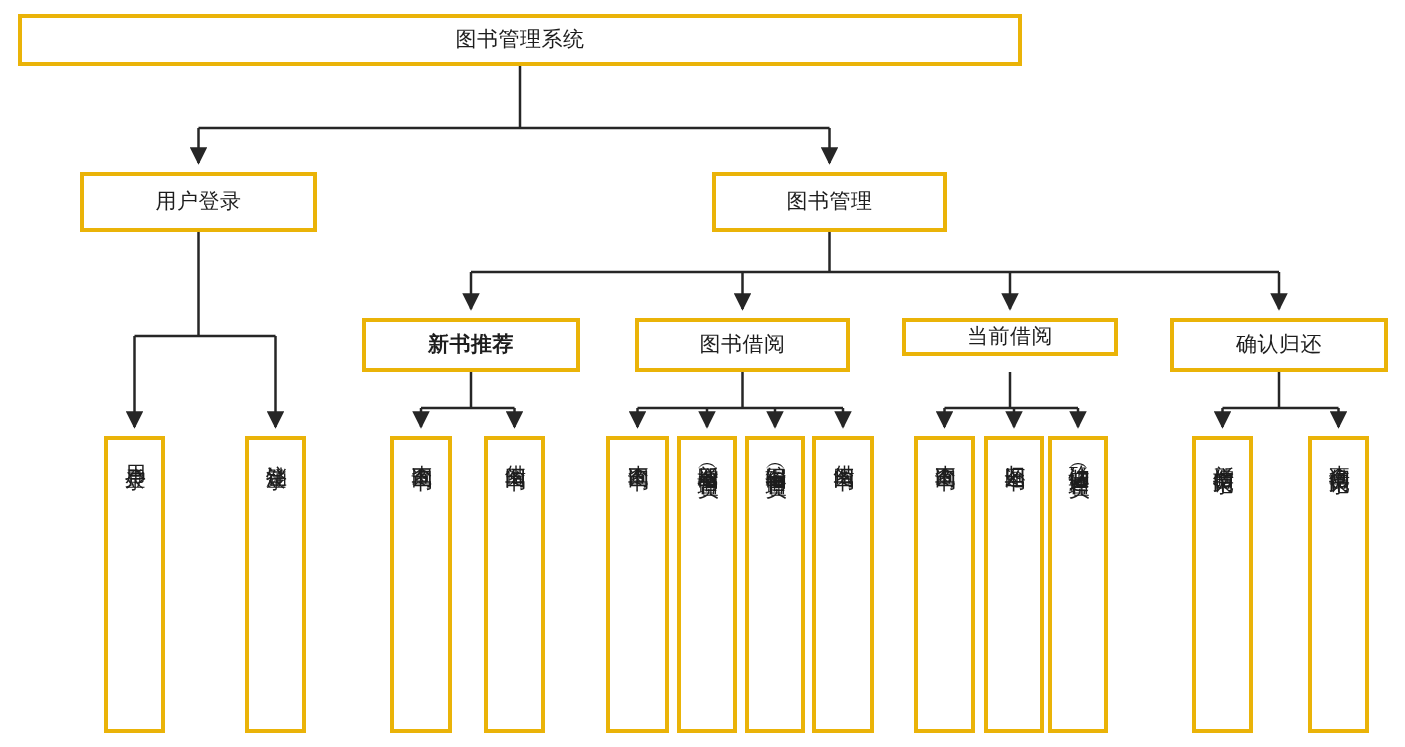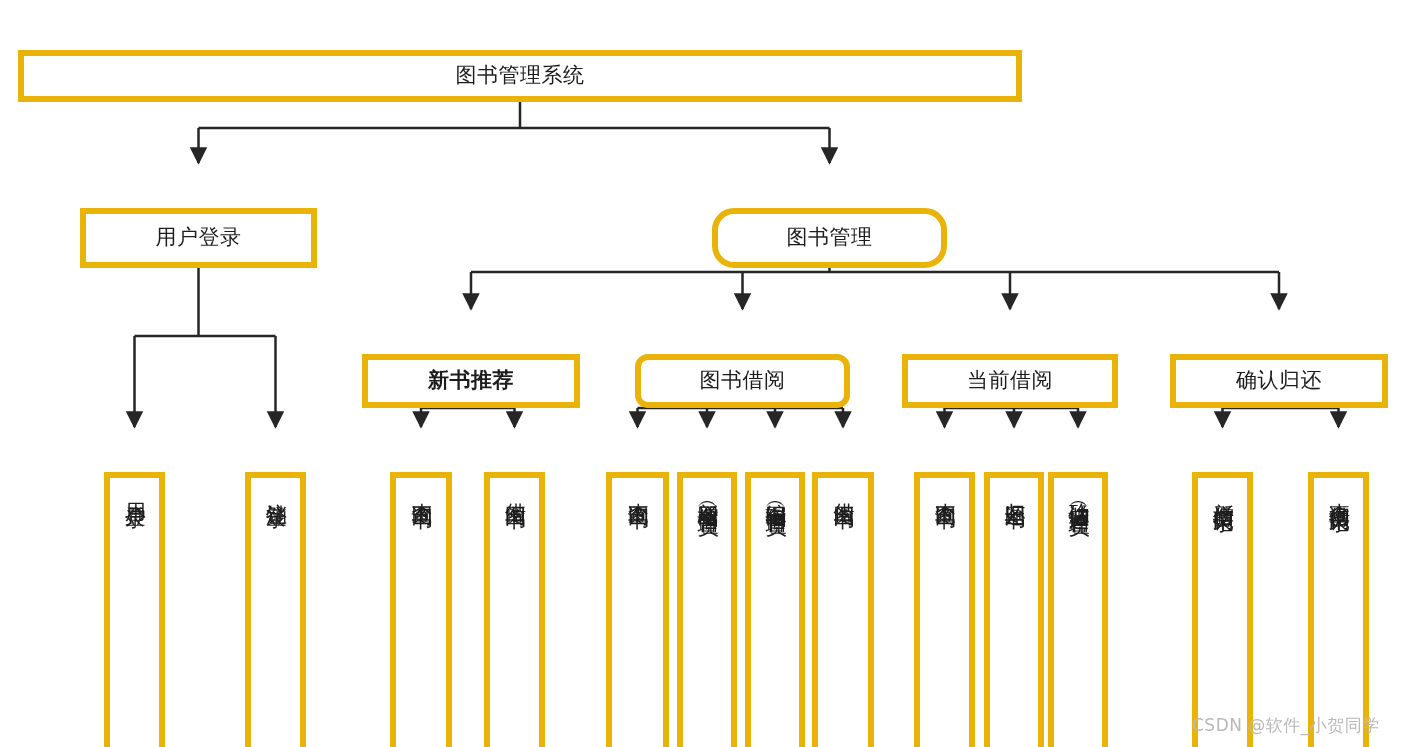--- a/index.html
+++ b/index.html
@@ -23,26 +23,25 @@
     left: 0;
     top: 0;
     width: 1405px;
     height: 747px;
     pointer-events: none;
   }
   .node {
     position: absolute;
     box-sizing: border-box;
     background: #ffffff;
-    border: 6px solid #eab308;
+    border: 4px solid #eab308;
     display: flex;
     align-items: center;
     justify-content: center;
     color: #1d1d1d;
-    margin-top: 36px;
   }
   .node.h {
     font-size: 21px;
     line-height: 1.1;
     letter-spacing: 0.5px;
     white-space: nowrap;
   }
   .node.v {
     align-items: flex-start;
     padding-top: 8px;
@@ -109,25 +108,25 @@
         <line x1="1279" y1="372" x2="1279" y2="408"></line>
         <line x1="1222.5" y1="408" x2="1338.5" y2="408"></line>
         <line x1="1222.5" y1="408" x2="1222.5" y2="427" marker-end="url(#arrow)"></line>
         <line x1="1338.5" y1="408" x2="1338.5" y2="427" marker-end="url(#arrow)"></line>
       </g>
   </svg>
 
   <div class="node h" style="left: 18px; top: 14px; width: 1004px; height: 52px;">图书管理系统</div>
 
   <div class="node h" style="left: 80px; top: 172px; width: 237px; height: 60px;">用户登录</div>
-  <div class="node h" style="left: 712px; top: 172px; width: 235px; height: 60px; border-radius: 22px;">图书管理</div>
+  <div class="node h" style="left: 712px; top: 172px; width: 235px; height: 60px;">图书管理</div>
 
   <div class="node h" style="left: 362px; top: 318px; width: 218px; height: 54px; font-weight: bold;">新书推荐</div>
-  <div class="node h" style="left: 635px; top: 318px; width: 215px; height: 54px; border-radius: 13px;">图书借阅</div>
-  <div class="node h" style="left: 902px; top: 318px; width: 216px; height: 54px;">当前借阅</div>
+  <div class="node h" style="left: 635px; top: 318px; width: 215px; height: 54px;">图书借阅</div>
+  <div class="node h" style="left: 902px; top: 318px; width: 216px; height: 38px;">当前借阅</div>
   <div class="node h" style="left: 1170px; top: 318px; width: 218px; height: 54px;">确认归还</div>
 
   <div class="node v" style="left: 104px; top: 436px; width: 61px; height: 297px;">
     <span class="vtext">用户登录</span>
   </div>
   <div class="node v" style="left: 245px; top: 436px; width: 61px; height: 297px;">
     <span class="vtext">注销登录</span>
   </div>
   <div class="node v" style="left: 390px; top: 436px; width: 62px; height: 297px;">
     <span class="vtext">查询图书</span>
@@ -156,15 +155,14 @@
   <div class="node v" style="left: 1048px; top: 436px; width: 60px; height: 297px;">
     <span class="vtext">确认归还（管理员）</span>
   </div>
   <div class="node v" style="left: 1192px; top: 436px; width: 61px; height: 297px;">
     <span class="vtext">新增借阅记录</span>
   </div>
   <div class="node v" style="left: 1308px; top: 436px; width: 61px; height: 297px;">
     <span class="vtext">查询借阅记录</span>
   </div>
 
-  <div class="watermark" style="left: 1192px; top: 714px;">CSDN @软件_小贺同学</div>
 
 </div>
 
 </body></html>

